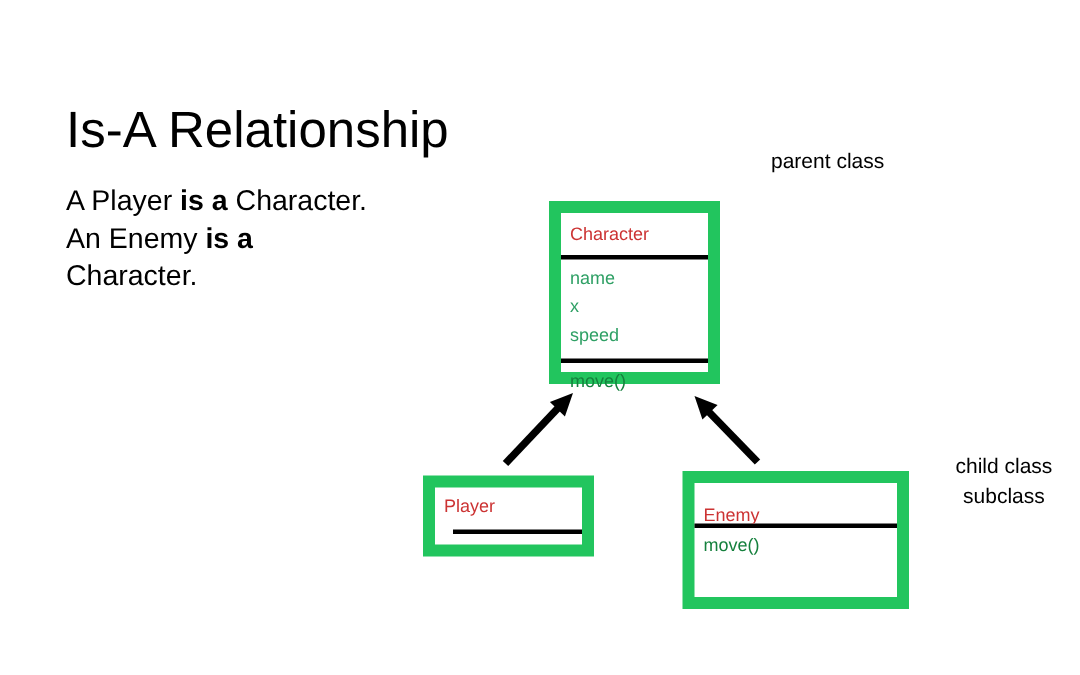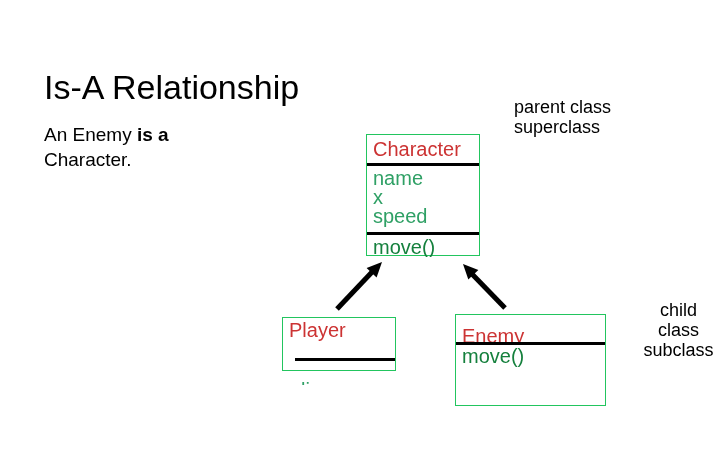--- a/index.html
+++ b/index.html
@@ -7,59 +7,59 @@
     position:relative;width:720px;height:450px;background:#ffffff;
     font-family:"Liberation Sans","DejaVu Sans",sans-serif;color:#000;
     overflow:hidden;
   }
   .title{
     position:absolute;left:44px;top:41px;font-size:34px;line-height:40px;
     color:#000;white-space:nowrap;margin-top:26px;
   }
   .intro{position:absolute;left:44px;top:122px;font-size:19px;line-height:25px;}
   .intro b{font-weight:bold;}
-  .side-label{position:absolute;font-size:18px;line-height:20px;color:#000;}
+  .side-label{position:absolute;font-size:14px;line-height:20px;color:#000;}
   .label-parent{left:514px;top:97px;}
   .label-child{left:637px;top:300px;text-align:center;}
   .uml{
-    position:absolute;box-sizing:border-box;border:1px solid #22c55e;background:#fff;
-    font-size:20px;line-height:19px;
+    position:absolute;box-sizing:border-box;border:8px solid #22c55e;background:#fff;
+    font-size:12px;line-height:19px;
   }
   .uml .sect{box-sizing:border-box;padding-left:6px;overflow:hidden;}
   .uml .divide{border-top:3px solid #000;}
   .cls-name{color:#cc3333;}
   .cls-attr{color:#2fa065;}
   .cls-meth{color:#15803d;}
   .uml-character{left:366px;top:134px;width:114px;height:122px;}
   .uml-character .hd{height:28px;padding-top:5px;}
   .uml-character .attrs{height:69px;padding-top:3px;}
   .uml-character .meths{height:25px;padding-top:3px;}
   .uml-player{left:282px;top:317px;width:114px;height:54px;}
-  .uml-player .hd{height:40px;padding-top:3px;}
+  .uml-player .hd{height:28px;padding-top:3px;}
   .uml-player .attrs{height:27px;padding-top:20px;margin-left:12px;}
   .uml-enemy{left:455px;top:314px;width:151px;height:92px;}
   .uml-enemy .hd{height:27px;padding-top:12px;}
   .uml-enemy .meths{height:62px;padding-top:2px;word-break:break-all;padding-right:1px;}
   .arrows{position:absolute;left:0;top:0;width:720px;height:450px;pointer-events:none;}
 </style>
 </head>
 <body>
 
 <div class="slide">
 
   <div class="title">Is-A Relationship</div>
 
   <div class="intro">
+    <div><span>A Player </span><b>is a</b><span> Character.</span></div>
     <div><span>An Enemy </span><b>is a</b><span></span></div>
     <div><span>Character.</span><b></b><span></span></div>
   </div>
 
   <div class="side-label label-parent">
     <div>parent class</div>
-    <div>superclass</div>
   </div>
 
   <div class="side-label label-child">
     <div>child class</div>
     <div>subclass</div>
   </div>
 
   <div class="uml uml-character">
     <div class="sect hd cls-name">Character</div>
     <div class="sect attrs divide">

